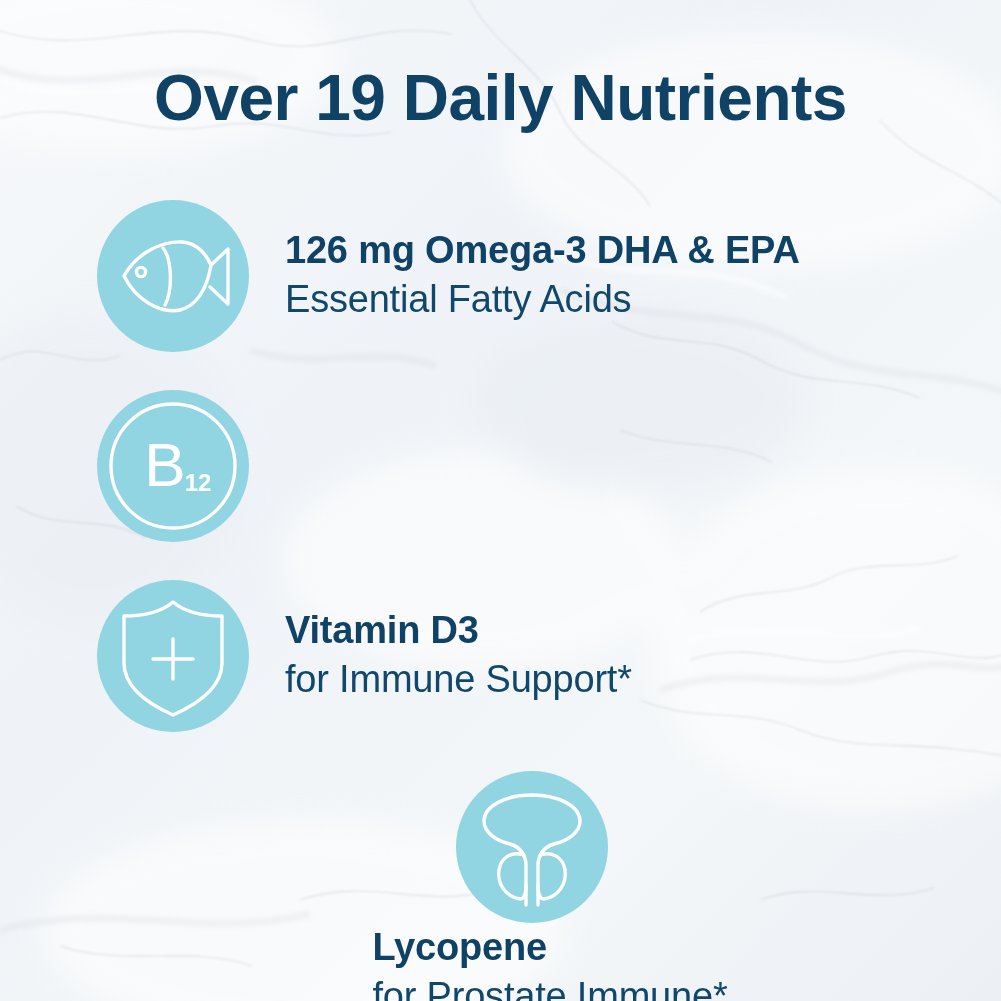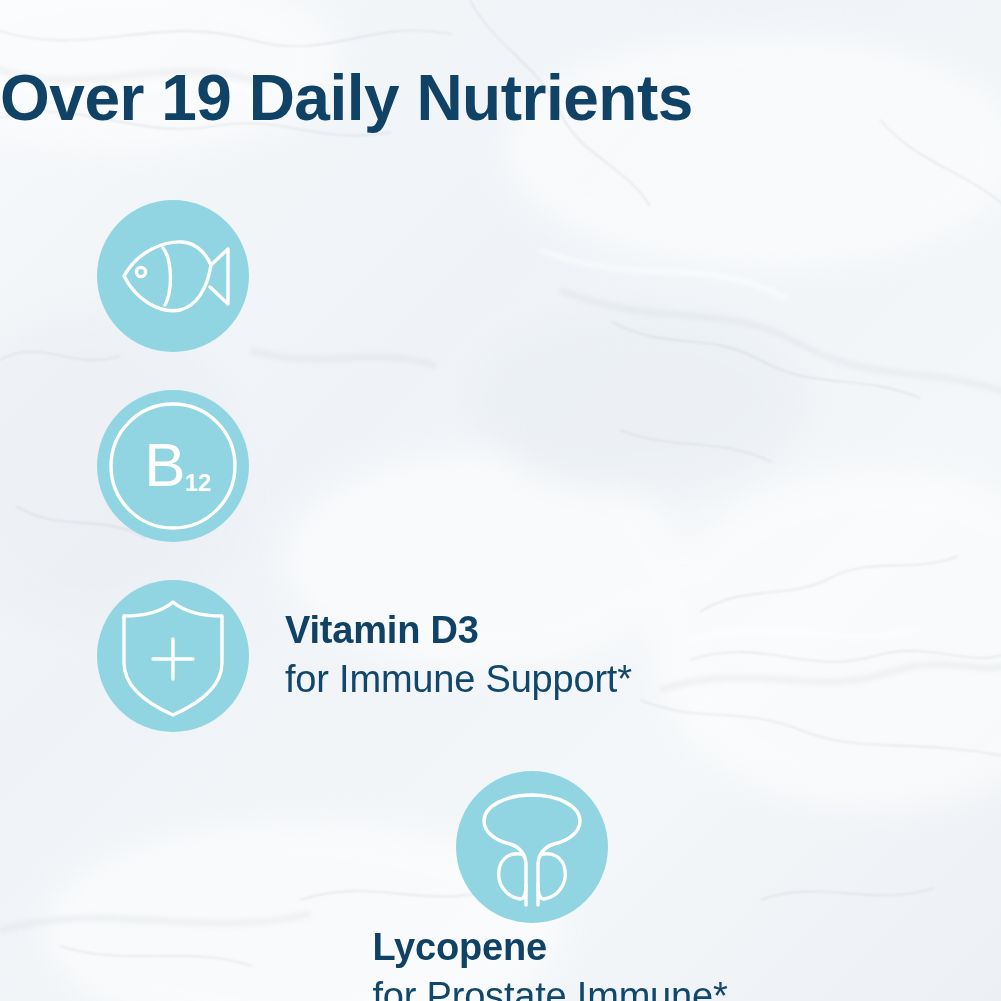--- a/index.html
+++ b/index.html
@@ -31,20 +31,21 @@
     inset: 0;
     z-index: 2;
   }
 
   
   #page-title {
     position: absolute;
     left: 0;
     top: 62px;
     width: 1001px;
+    text-align: center;
     font-size: 64px;
     font-weight: 700;
     letter-spacing: -0.5px;
     color: #0f4265;
     line-height: 1.15;
     white-space: nowrap;
   }
 
   
   .nutrient-row {
@@ -180,20 +181,24 @@
                    C 52 103, 28 89, 16 65 Z"></path>
 
           <path d="M 103 54 L 120 38 L 120 93 L 102 76"></path>
 
           <path d="M 55 37 C 64 48, 65 79, 57 94"></path>
 
           <circle cx="33" cy="61" r="4.6"></circle>
         </g>
       </svg>
     </div>
+    <div class="nutrient-text">
+      <div class="nutrient-primary">126 mg Omega-3 DHA &amp; EPA</div>
+      <div class="nutrient-secondary">Essential Fatty Acids</div>
+    </div>
   </div>
 
   <div class="nutrient-row" id="row-1">
     <div class="icon-badge">
       <svg width="152" height="152" viewBox="0 0 152 152" aria-hidden="true">
         <circle cx="76" cy="76" r="62" fill="none" stroke="#ffffff" stroke-width="3.4"></circle>
         <text x="68" y="96" text-anchor="middle" font-family="Liberation Sans, sans-serif" font-size="62" font-weight="400" fill="#ffffff">B</text>
         <text x="101" y="101" text-anchor="middle" font-family="Liberation Sans, sans-serif" font-size="24" font-weight="700" fill="#ffffff">12</text>
       </svg>
     </div>

